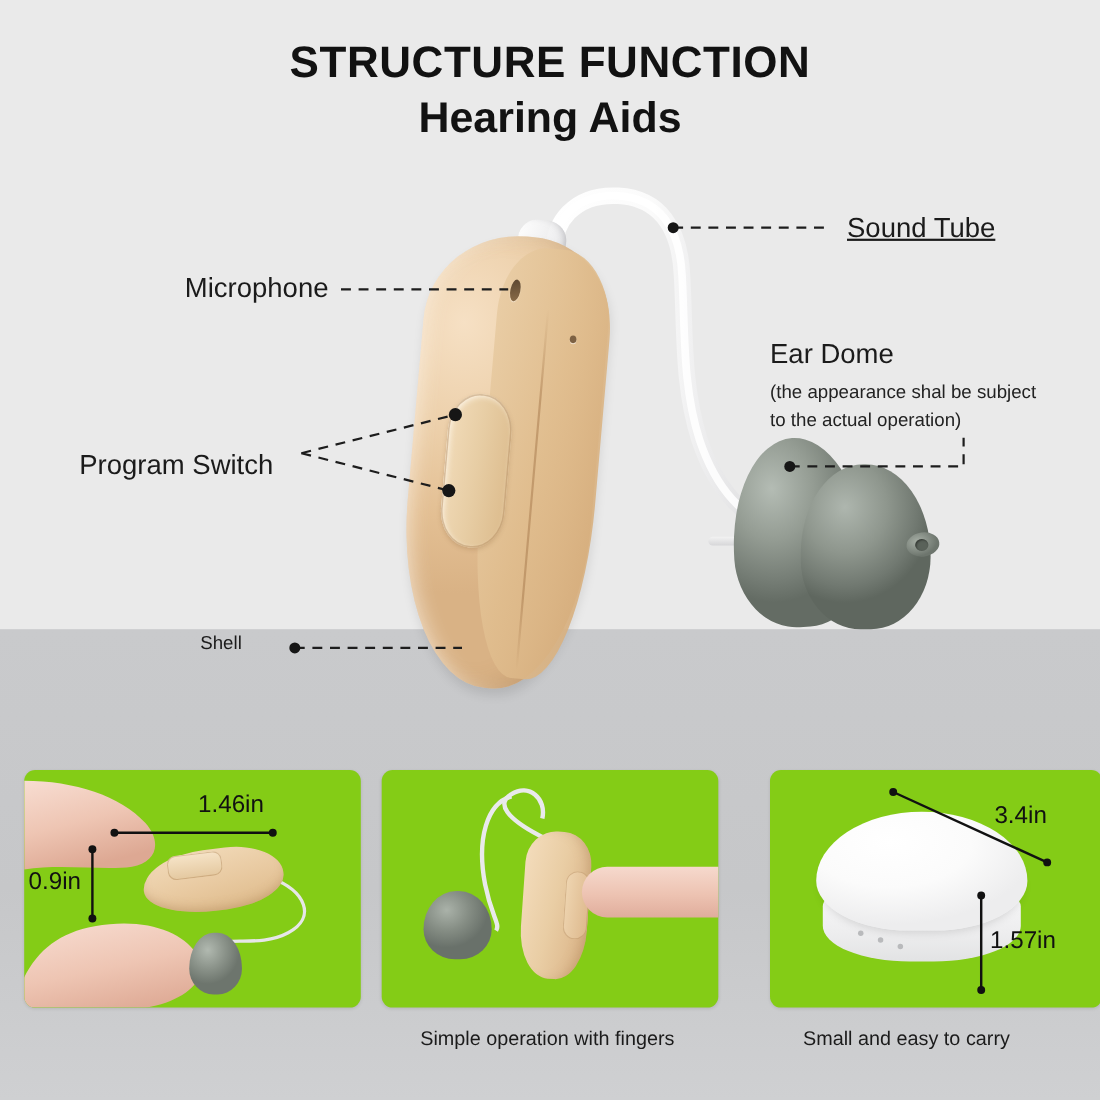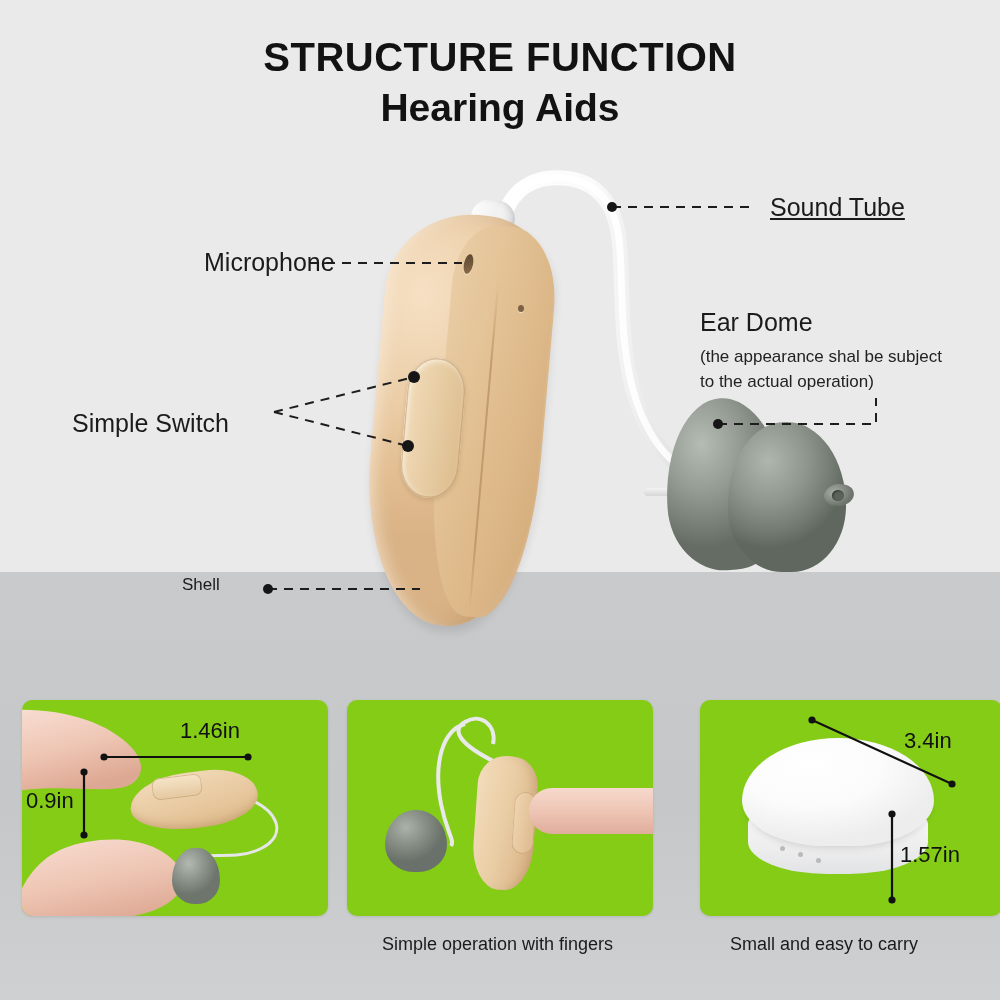--- a/index.html
+++ b/index.html
@@ -17,21 +17,21 @@
   .bg-bottom{position:absolute;left:0;top:572px;width:1000px;height:428px;
       background:linear-gradient(180deg,#c9cacc 0%,#c6c7c9 55%,#cfd0d2 100%);}
 
   
   .title-wrap{position:absolute;left:0;top:34px;width:1000px;text-align:center;}
   .title-1{font-size:40px;font-weight:bold;letter-spacing:.5px;color:#121212;line-height:46px;}
   .title-2{font-size:39px;font-weight:bold;color:#121212;line-height:48px;margin-top:4px;}
 
   
   .lbl{position:absolute;color:#1b1b1b;white-space:pre;}
-  .lbl-micro{left:168px;top:248px;font-size:25px;margin-left:36px;}
+  .lbl-micro{left:168px;top:248px;font-size:25px;}
   .lbl-vol{left:72px;top:374px;font-size:25px;line-height:33px;}
   .lbl-shell{left:182px;top:575px;font-size:17px;}
   .lbl-tube{left:770px;top:193px;font-size:25px;text-decoration:underline;}
   .lbl-dome{left:700px;top:308px;font-size:25px;}
   .lbl-dome-sub{left:700px;top:344px;font-size:17px;line-height:25px;color:#222;}
   .leader-svg{position:absolute;left:0;top:0;width:1000px;height:1000px;overflow:visible;pointer-events:none;}
 
   
   .device{position:absolute;left:352px;top:200px;width:220px;height:430px;}
   .device-body{
@@ -246,21 +246,21 @@
     <polyline points="718,424 876,424 876,398" fill="none" stroke="#1d1d1d" stroke-width="2" stroke-dasharray="9 7"></polyline>
 
     <circle cx="268" cy="589" r="5" fill="#161616"></circle>
     <circle cx="612" cy="207" r="5" fill="#161616"></circle>
     <circle cx="718" cy="424" r="5" fill="#161616"></circle>
     <circle cx="414" cy="377" r="6" fill="#161616"></circle>
     <circle cx="408" cy="446" r="6" fill="#161616"></circle>
   </svg>
 
   <div class="lbl lbl-micro">Microphone</div>
-  <div class="lbl lbl-vol"><br><span>Simple Switch</span></div>
+  <div class="lbl lbl-vol"><br><span>Program Switch</span></div>
   <div class="lbl lbl-shell">Shell</div>
   <div class="lbl lbl-tube">Sound Tube</div>
   <div class="lbl lbl-dome">Ear Dome</div>
   <div class="lbl lbl-dome-sub"><span>(the appearance shal be subject</span><br><span>to the actual operation)</span></div>
 
   <div class="panel p1">
     <svg class="panel-svg" viewBox="0 0 306 216">
       <defs>
         <linearGradient id="skin1" x1="0" y1="0" x2="0.4" y2="1">
           <stop offset="0%" stop-color="#f8ded3"></stop>

